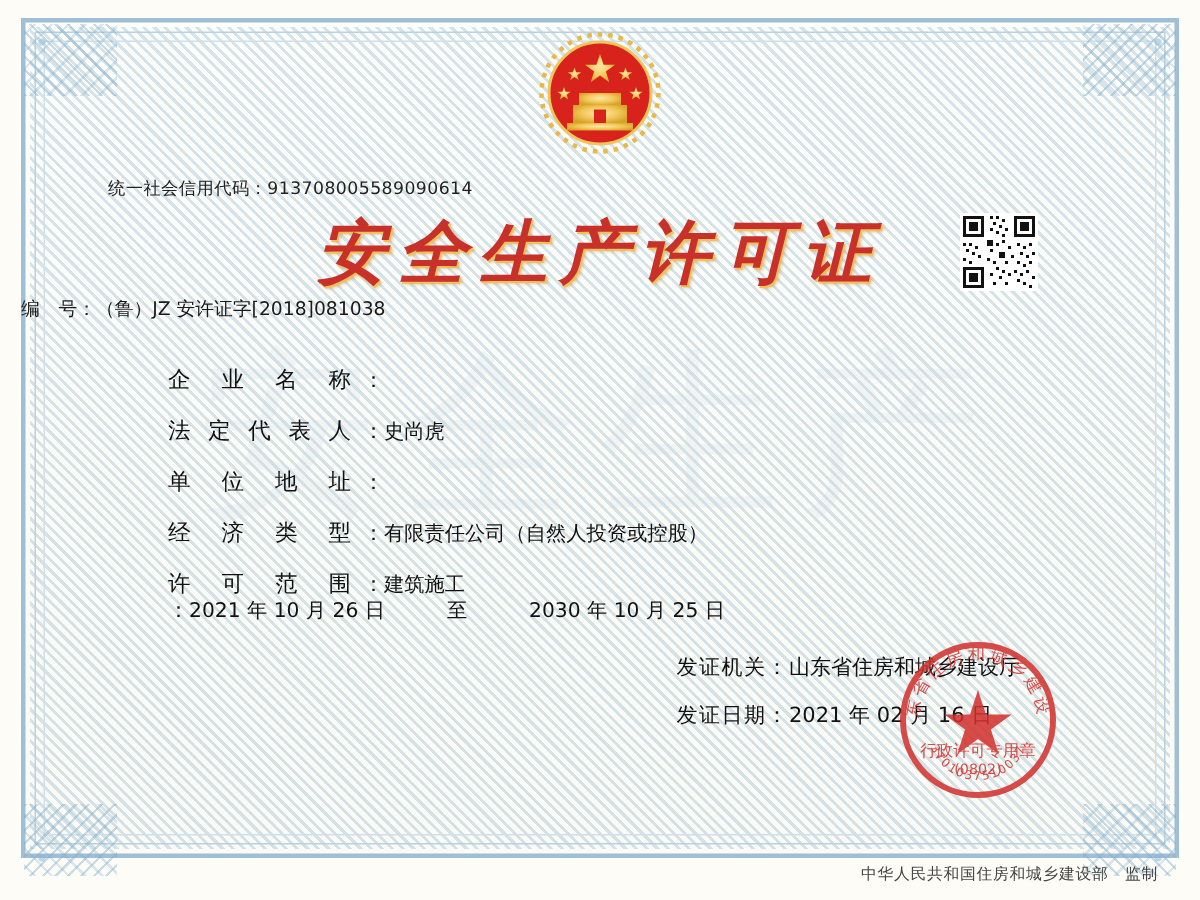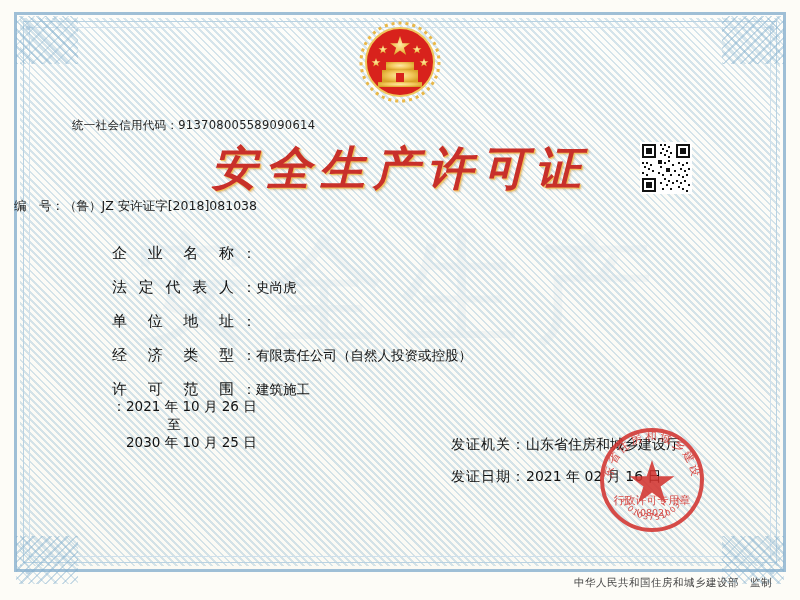--- a/index.html
+++ b/index.html
@@ -173,21 +173,21 @@
   .field-colon {
     flex: 0 0 10px;
     text-align: center;
     font-size: 14px;
   }
   .field-value {
     font-size: 13.5px;
     color: #111;
     white-space: nowrap;
   }
-  .validity .field-value { display: flex; align-items: flex-start; flex-direction: column; }
+  .validity .field-value { display: flex; align-items: center; }
   .validity .to {
     display: inline-block;
     width: 96px;
     text-align: center;
     font-size: 13.5px;
   }
 
   .issuer-block {
     position: absolute;
     right: 120px;

